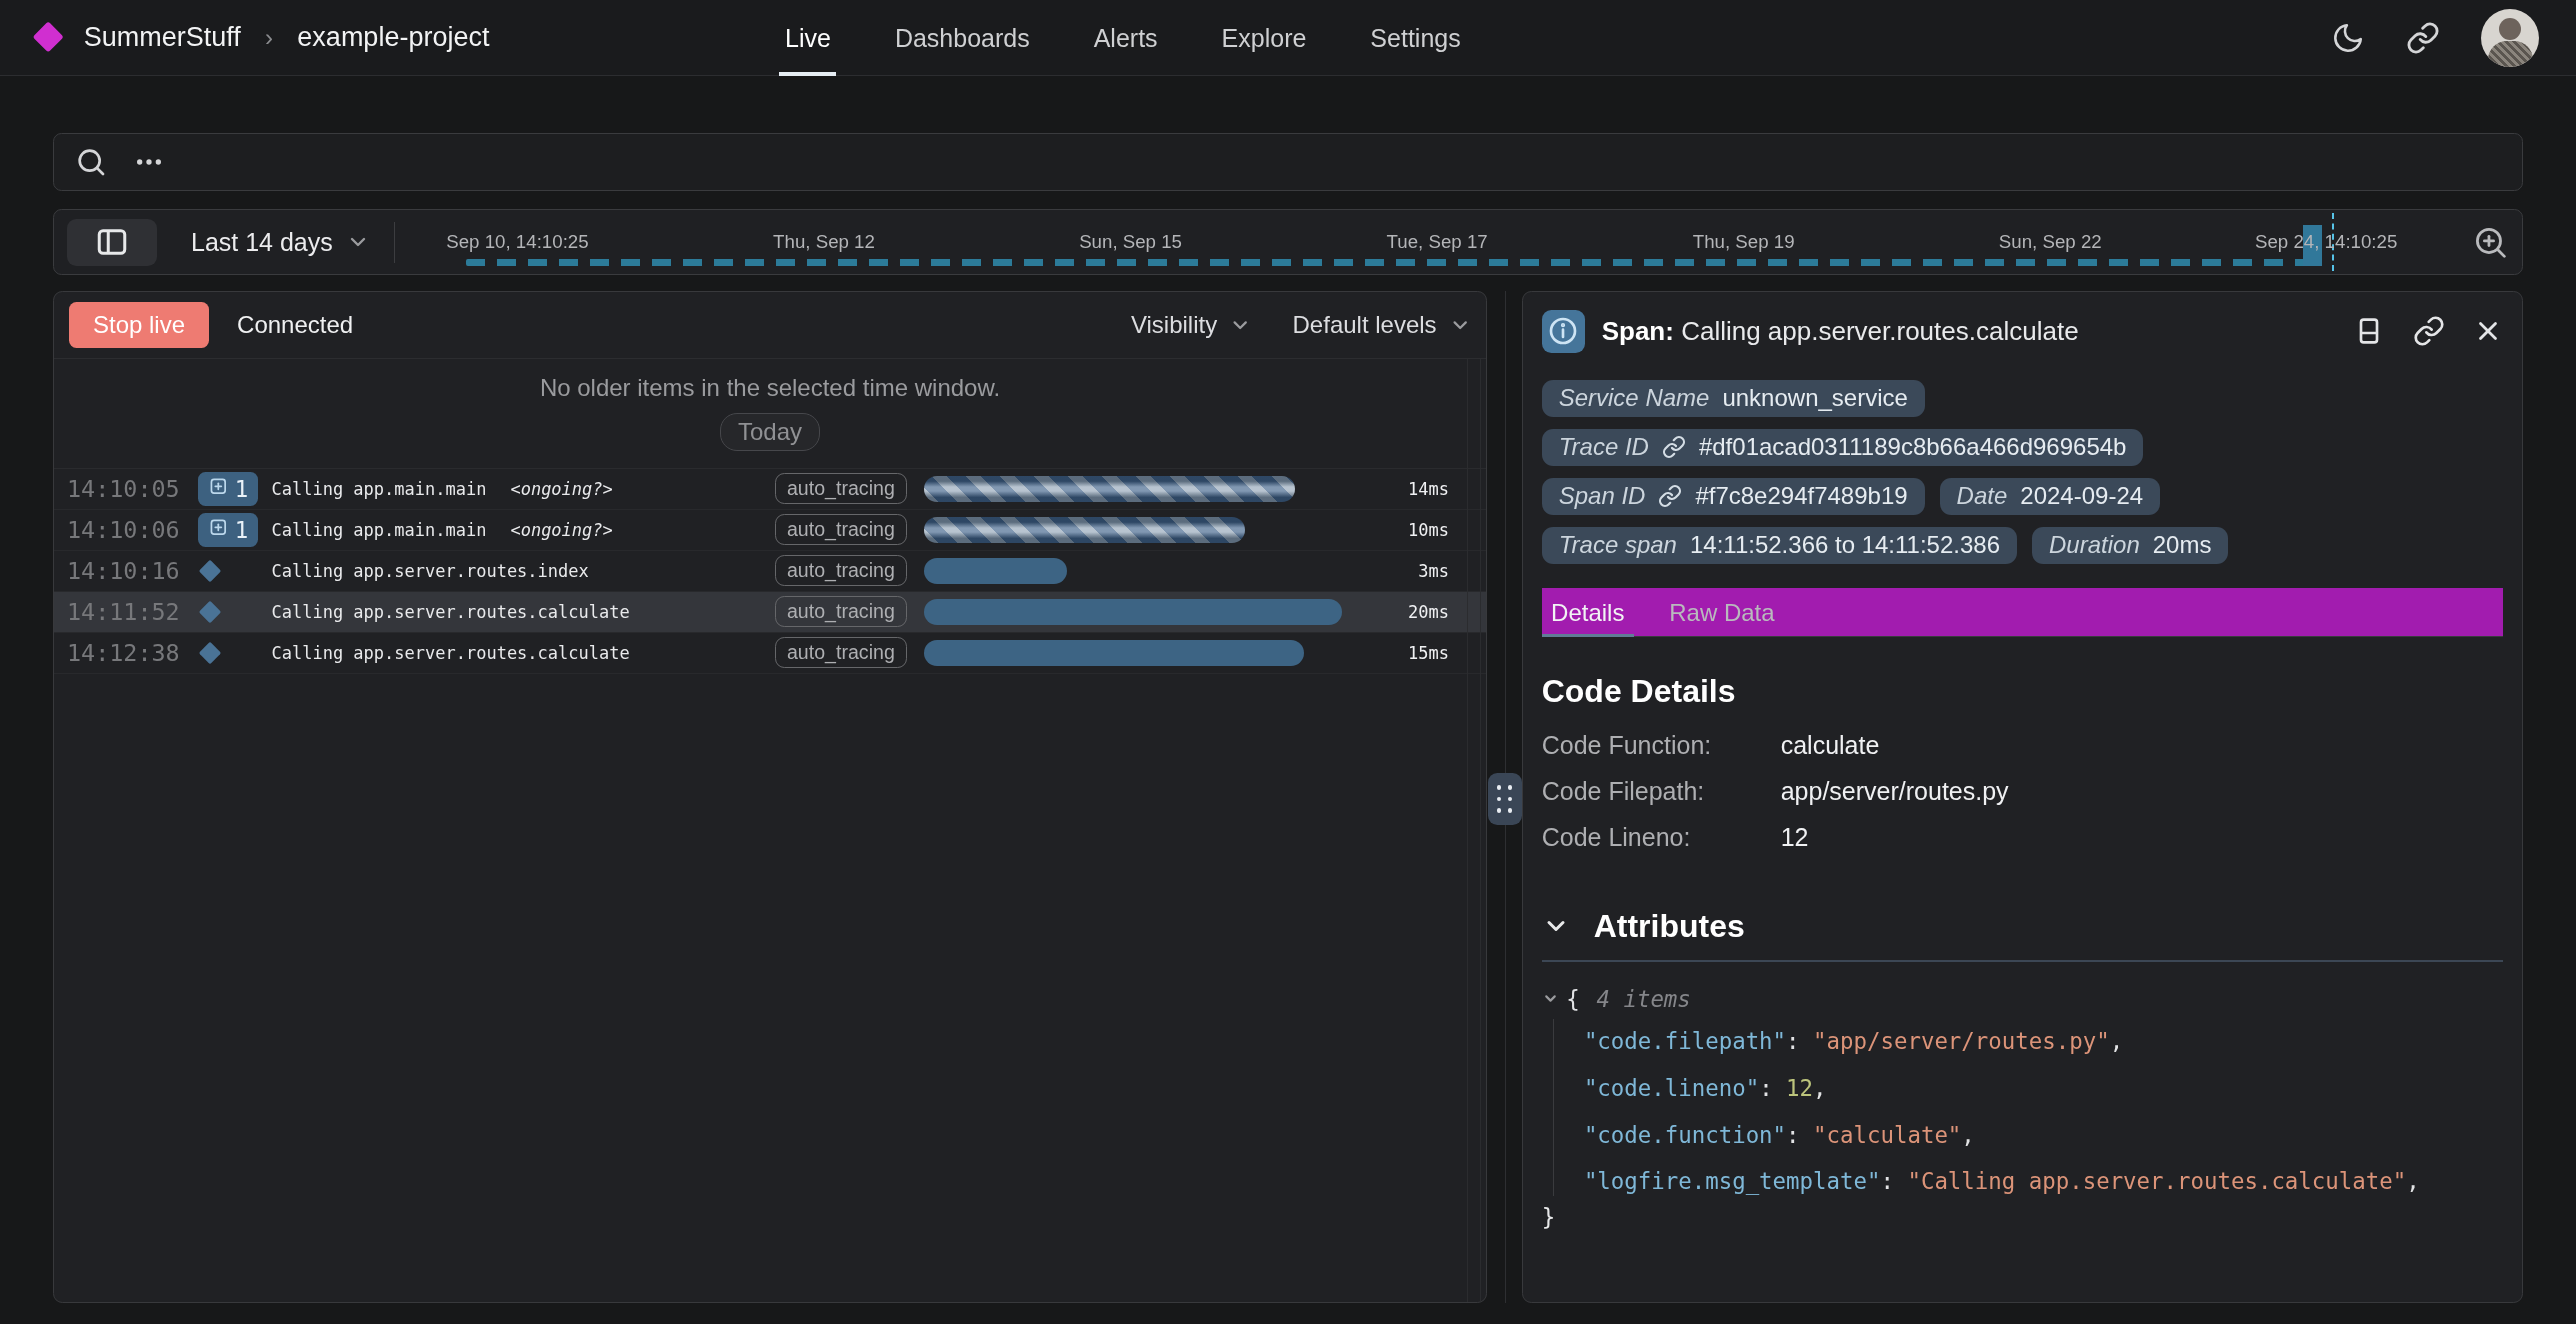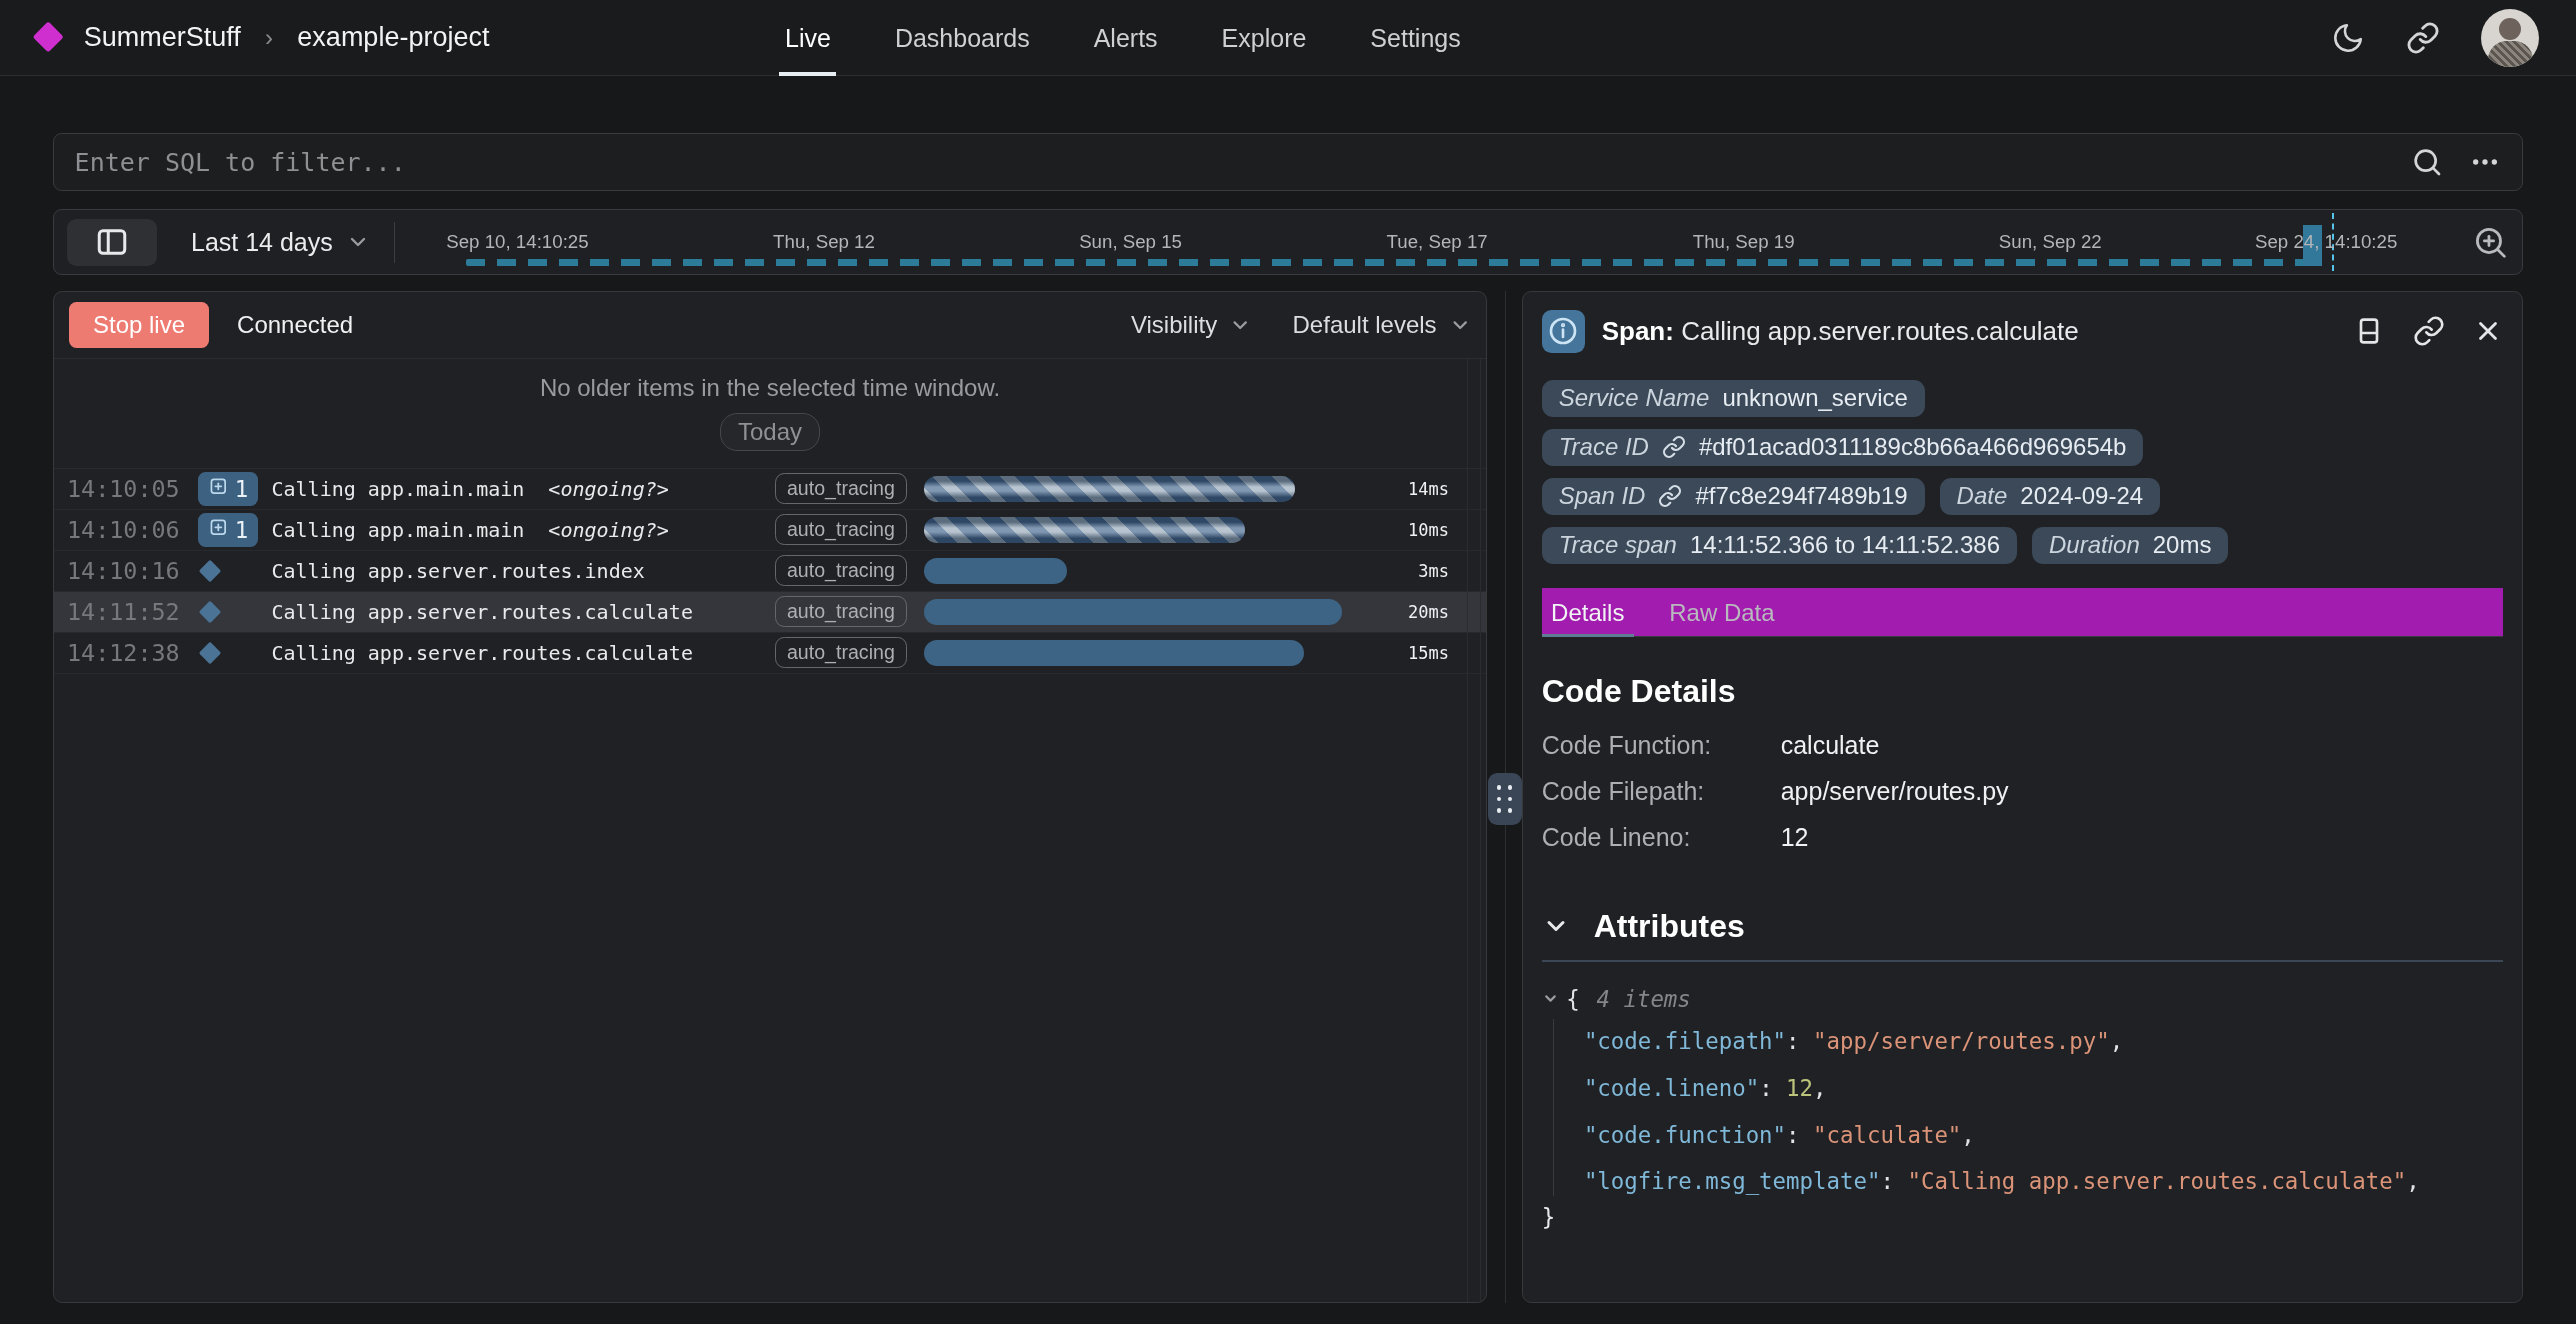--- a/index.html
+++ b/index.html
@@ -77,21 +77,21 @@
     border-radius:17px; font-size:24px; padding:3.7px 17px; cursor:pointer; }
   .rows {}
   .trace-row { height:41px; display:flex; align-items:center; padding:0 37px 0 13px;
     border-bottom:0.9px solid #28292c; cursor:pointer; }
   .trace-row.selected { background:#34363b; }
   .row-time { width:122px; font-size:23.4px; color:#77787b; flex:none; }
   .row-icon-slot { width:62px; flex:none; display:flex; align-items:center; margin:0 11.2px 0 9.3px; }
   .count-badge { width:60px; height:34px; background:#3d6180; border-radius:7.5px; display:flex;
     align-items:center; justify-content:center; gap:5.6px; color:#eaf2f8; font-size:22.4px; }
   .row-diamond { width:16px; height:16px; background:#4a7396; transform:rotate(45deg); border-radius:1.9px; margin-left:3.7px; }
-  .row-msg { flex:1; font-size:20px; color:#e9eaec; white-space:nowrap; overflow:hidden; }
+  .row-msg { flex:1; font-size:17px; color:#e9eaec; white-space:nowrap; overflow:hidden; }
   .row-msg .suffix { font-style:italic; margin-left:24px; }
   .tag-pill { flex:none; font-size:19.6px; color:#aeafb2; border:0.9px solid #66676a; border-radius:9.3px;
     padding:2.8px 11.2px; margin-right:17px; }
   .bar-track { flex:none; width:422px; margin-right:24px; display:flex; align-items:center; }
   .bar { height:26px; border-radius:13px; background:#3d6484; }
   .bar.striped { background-image:
       linear-gradient(180deg, rgba(24,38,54,.45) 0 20%, rgba(255,255,255,.34) 42% 58%, rgba(24,38,54,.45) 82% 100%),
       repeating-linear-gradient(45deg,#93a6b8 0 10.3px,#3f628a 10.3px 24px); }
   .row-duration { flex:none; width:79px; text-align:right; font-size:17px; color:#f0f1f3; }
   .v-scroll { position:absolute; top:67px; bottom:0; right:4.7px; width:14px;
@@ -169,21 +169,20 @@
     <div class="avatar">
       <span class="head"></span>
       <span class="body"></span>
     </div>
   </div>
 </div>
 
 <div class="content">
 
   <div class="sql-bar">
-    <input class="sql-input" placeholder="Enter SQL to filter..." style="">
     <div class="sql-icons">
       <span class="icon-btn">
         <svg width="32" height="32" viewBox="0 0 24 24" fill="none" stroke="currentColor" stroke-width="2" stroke-linecap="round">
             <circle cx="11" cy="11" r="7.5"></circle>
             <line x1="21" y1="21" x2="16.6" y2="16.6"></line>
           </svg>
       </span>
       <span class="icon-btn">
         <svg width="32" height="32" viewBox="0 0 24 24" fill="currentColor">
             <circle cx="5" cy="12" r="2"></circle>

